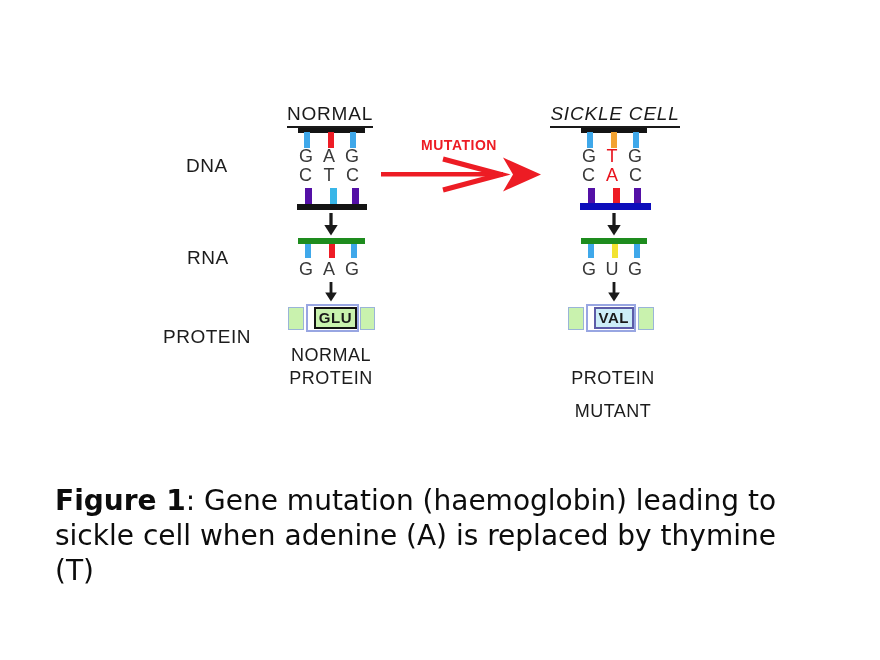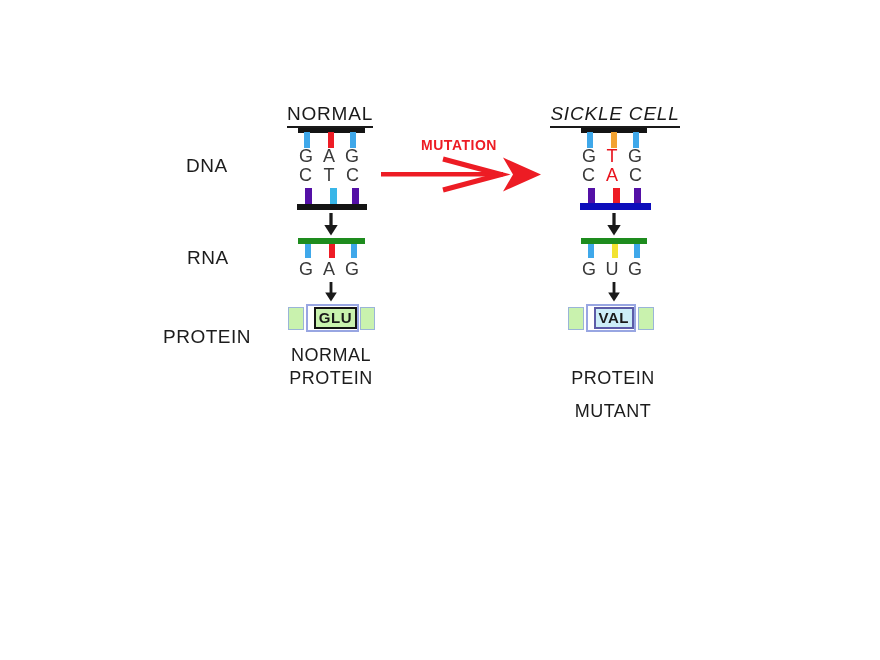--- a/index.html
+++ b/index.html
@@ -206,14 +206,19 @@
   </svg>
 
   <div class="protein-side" style="left: 568px; top: 307px; background: rgb(201, 242, 174);"></div>
   <div class="protein-outer" style="left:586px; top:304px; width:50px;">
     <span class="protein-inner" style="background: rgb(205, 238, 248); border-color: rgb(92, 92, 168);">VAL</span>
   </div>
   <div class="protein-side" style="left: 638px; top: 307px; background: rgb(201, 242, 174);"></div>
   <div class="protein-caption" style="left:548px; top:353px;margin-top:48px;">MUTANT</div>
   <div class="protein-caption" style="left:548px; top:368px;">PROTEIN</div>
 
+  <div id="figure-caption">
+    <div><span class="b">Figure 1</span><span>: Gene mutation (haemoglobin) leading to</span></div>
+    <div>sickle cell when adenine (A) is replaced by thymine</div>
+    <div>(T)</div>
+  </div>
 
 </div>
 
 </body></html>

